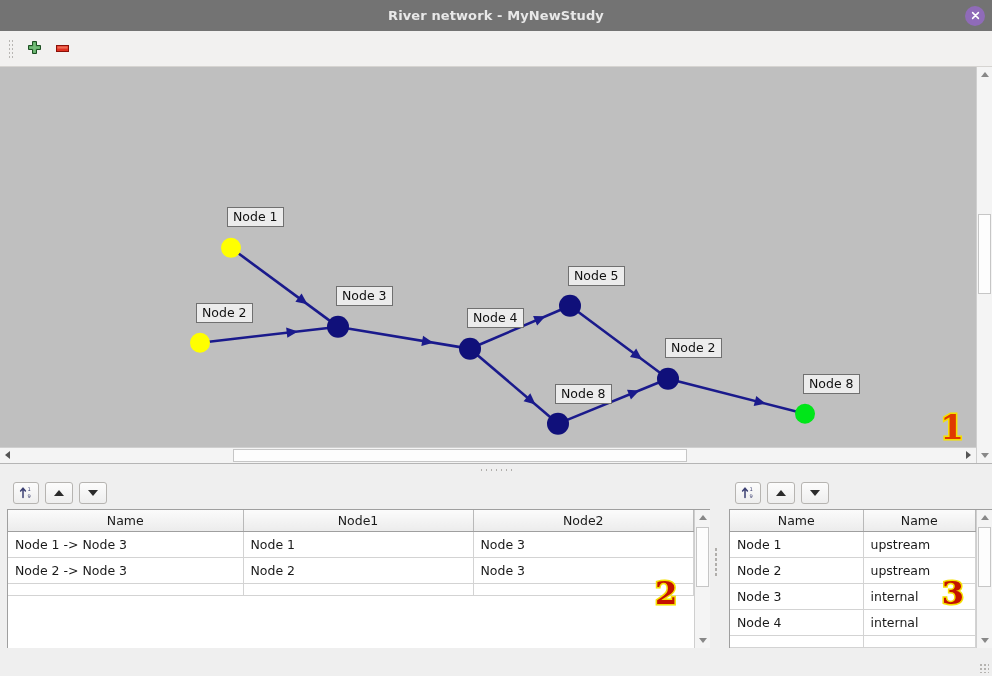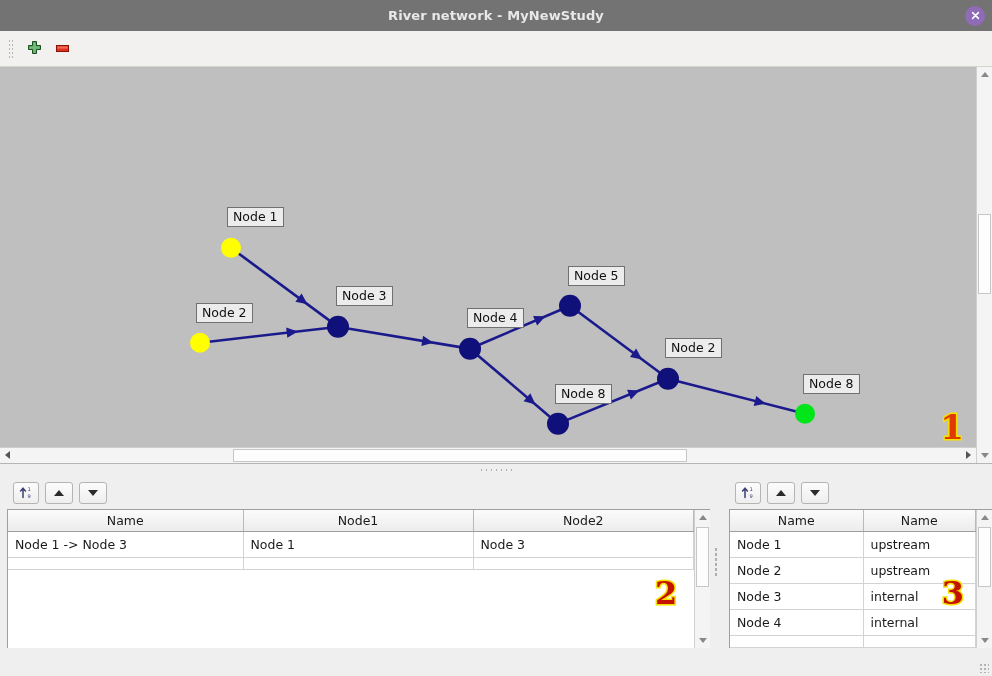--- a/index.html
+++ b/index.html
@@ -398,20 +398,25 @@
                   <th>Node1</th>
                   <th>Node2</th>
                 </tr>
               </thead>
             <tbody id="reaches-body">
                 <tr>
                   <td>Node 1 -&gt; Node 3</td>
                   <td>Node 1</td>
                   <td>Node 3</td>
                 </tr>
+                <tr>
+                  <td>Node 2 -&gt; Node 3</td>
+                  <td>Node 2</td>
+                  <td>Node 3</td>
+                </tr>
                 <tr class="partial">
                   <td></td>
                   <td></td>
                   <td></td>
                 </tr>
               </tbody>
           </table>
         </div>
         <div class="grid-vscroll">
           <div class="sb-arrow">

